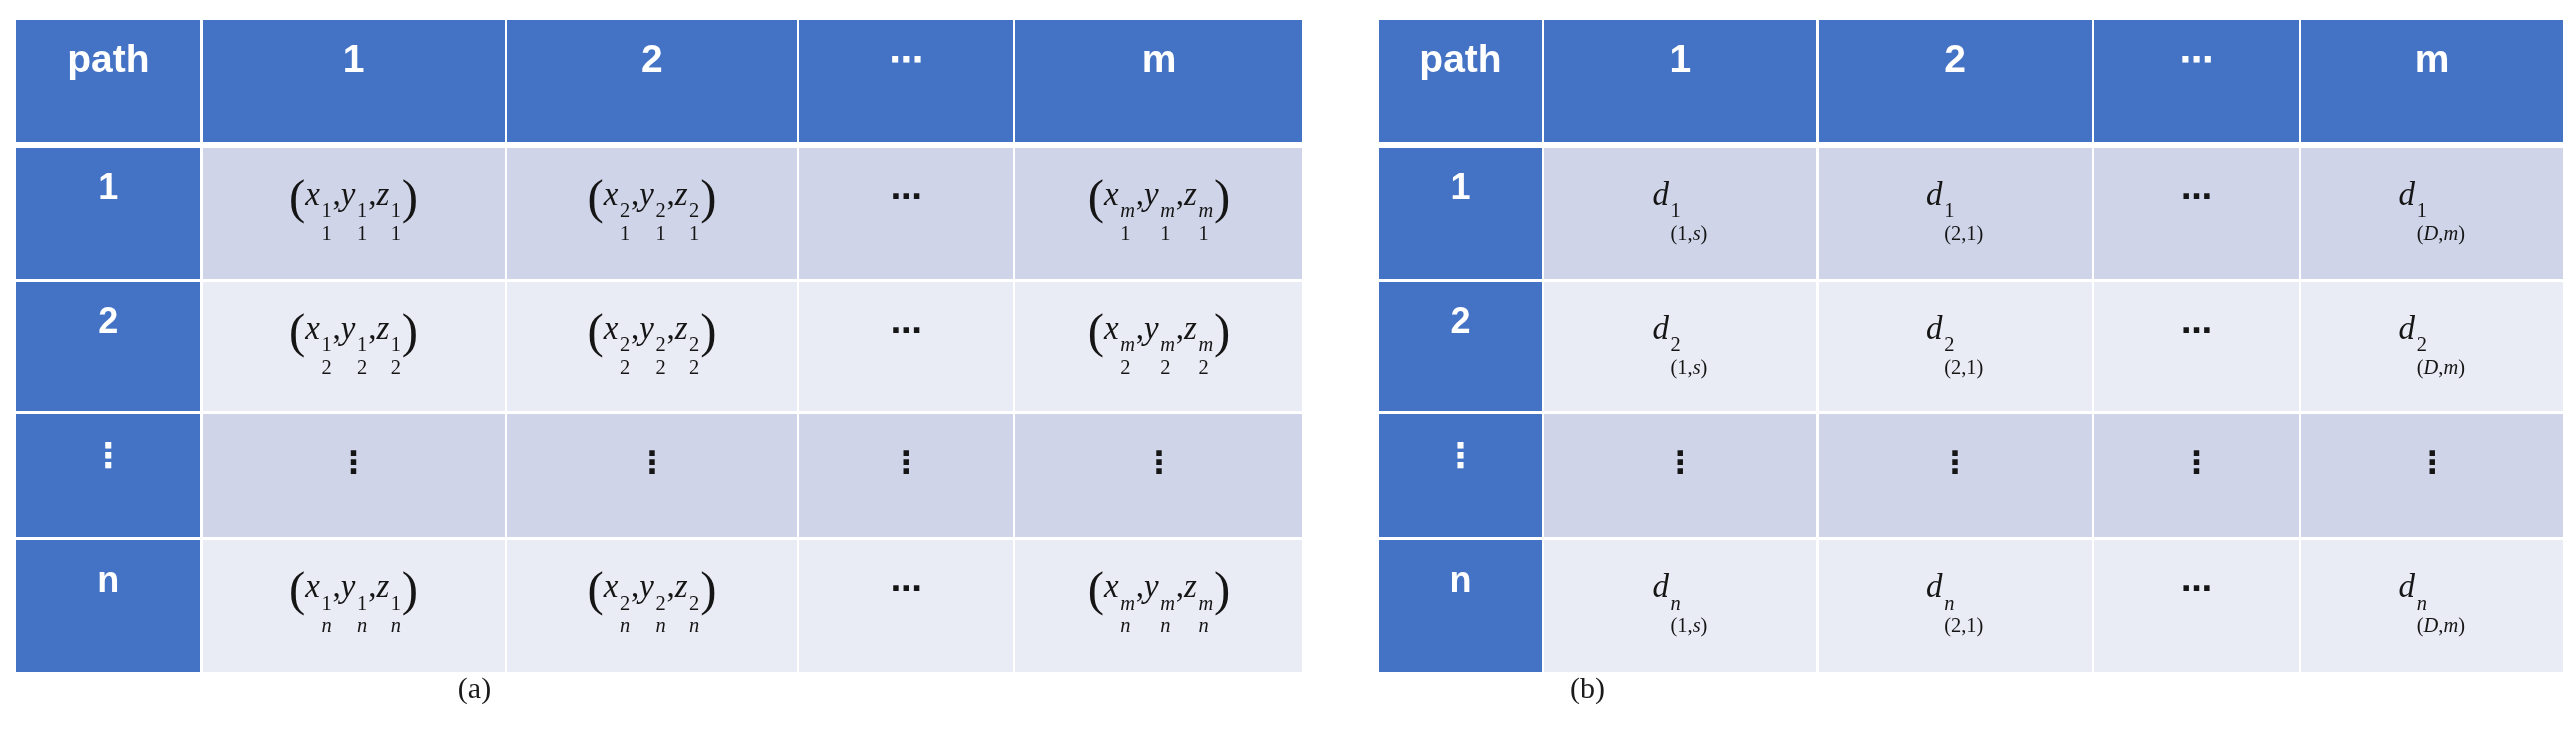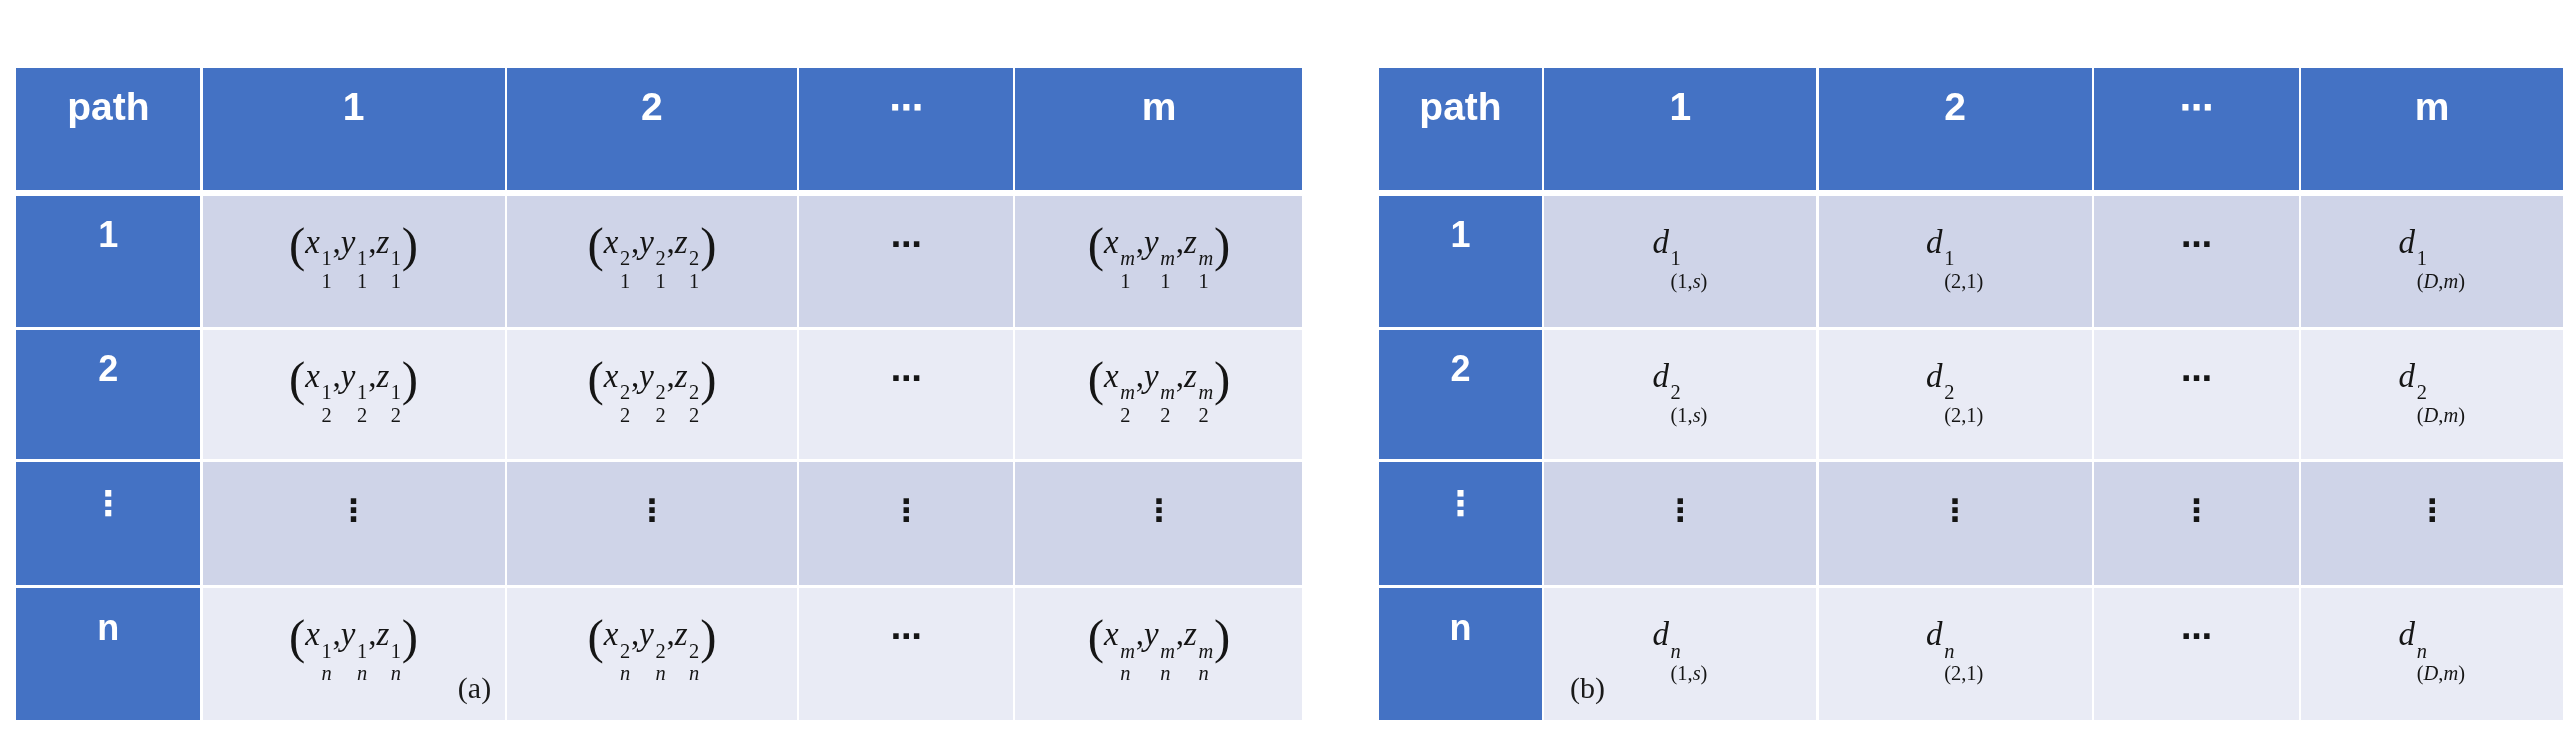--- a/index.html
+++ b/index.html
@@ -17,21 +17,20 @@
     background:#FFFFFF;
     position:relative;
     overflow:hidden;
     font-family:"Liberation Sans",sans-serif;
   }
   .tablewrap{
     position:absolute;
     display:grid;
     gap:3.1px 2.3px;
     background:var(--border);
-    margin-top:48px;
   }
   #table-0{
     left:16.3px;top:19.5px;width:1286px;
     grid-template-columns:184px 302px 290px 214px 287px;
     grid-template-rows:125px 131px 129px 123px 132px;
   }
   #table-1{
     left:1379px;top:19.5px;width:1185px;
     grid-template-columns:163px 272px 273px 205px 262px;
     grid-template-rows:125px 131px 129px 123px 132px;

